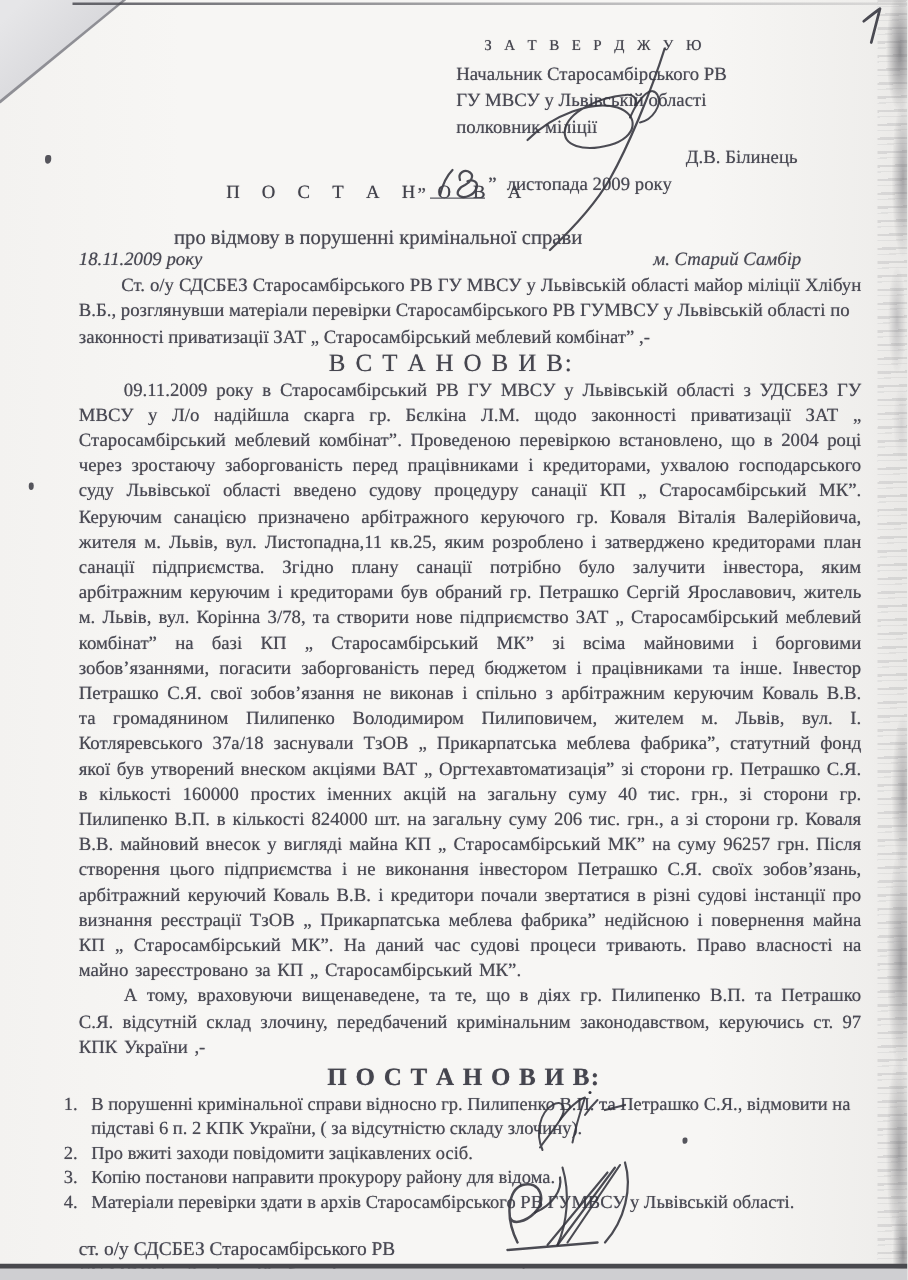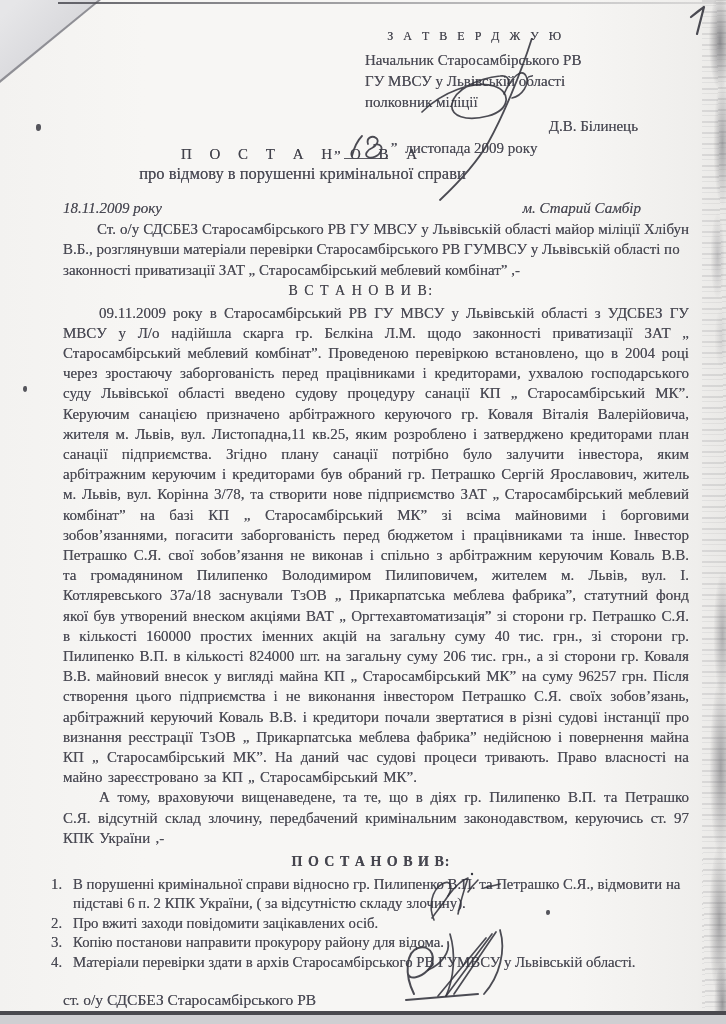--- a/index.html
+++ b/index.html
@@ -45,29 +45,29 @@
   .approval .line{padding-left:25px;}
   .approval .name{text-align:right;padding-right:2px;margin-top:3px;}
   .date-row{display:flex;align-items:flex-end;margin-left:-6px;margin-top:1px;}
   .date-row .uline{position:relative;width:44px;border-bottom:1.3px solid #5a5a62;height:17px;margin:0 3px;}
   .date-row .hand-date{position:absolute;left:2px;top:-12px;}
   .date-row .q{font-size:15px;}
 
   
   .titleblock{position:absolute;left:20px;top:146px;width:565px;text-align:center;}
   .titleblock .t1{font-size:15px;letter-spacing:7px;color:#42424b;}
-  .titleblock .t2{font-size:16.5px;margin-top:1px;}
+  .titleblock .t2{font-size:16.5px;margin-top:17px;}
 
   
   .content{position:absolute;left:63px;top:198px;width:626px;font-size:15px;line-height:20.5px;}
   .dateline{display:flex;justify-content:space-between;font-style:italic;}
   .dateline .place{padding-right:48px;}
   .intro p{margin:0;text-align:justify;text-indent:34px;}
   .spread{display:flex;justify-content:space-between;}
-  .h-center{text-align:center;font-size:14px;letter-spacing:1.5px;color:#45454e;margin:1px 30px 1px 0;}
+  .h-center{text-align:center;font-size:20px;letter-spacing:1.5px;color:#45454e;margin:1px 30px 1px 0;}
   .h-center.bold{font-weight:bold;letter-spacing:1px;margin-right:10px;margin-top:4px;margin-bottom:3px;}
   .para{margin:0;text-align:justify;text-indent:36px;font-size:15px;line-height:20.2px;word-spacing:1.6px;}
   .list{margin:2px 0 0 -25px;font-size:14.8px;line-height:18.6px;}
   .li{display:flex;margin-bottom:1px;}
   .li .num{width:35px;flex:none;padding-left:13px;}
   .li .t{flex:1;}
 
   
   .sigblock{margin-top:19px;position:relative;font-size:15.5px;line-height:20px;}
 

